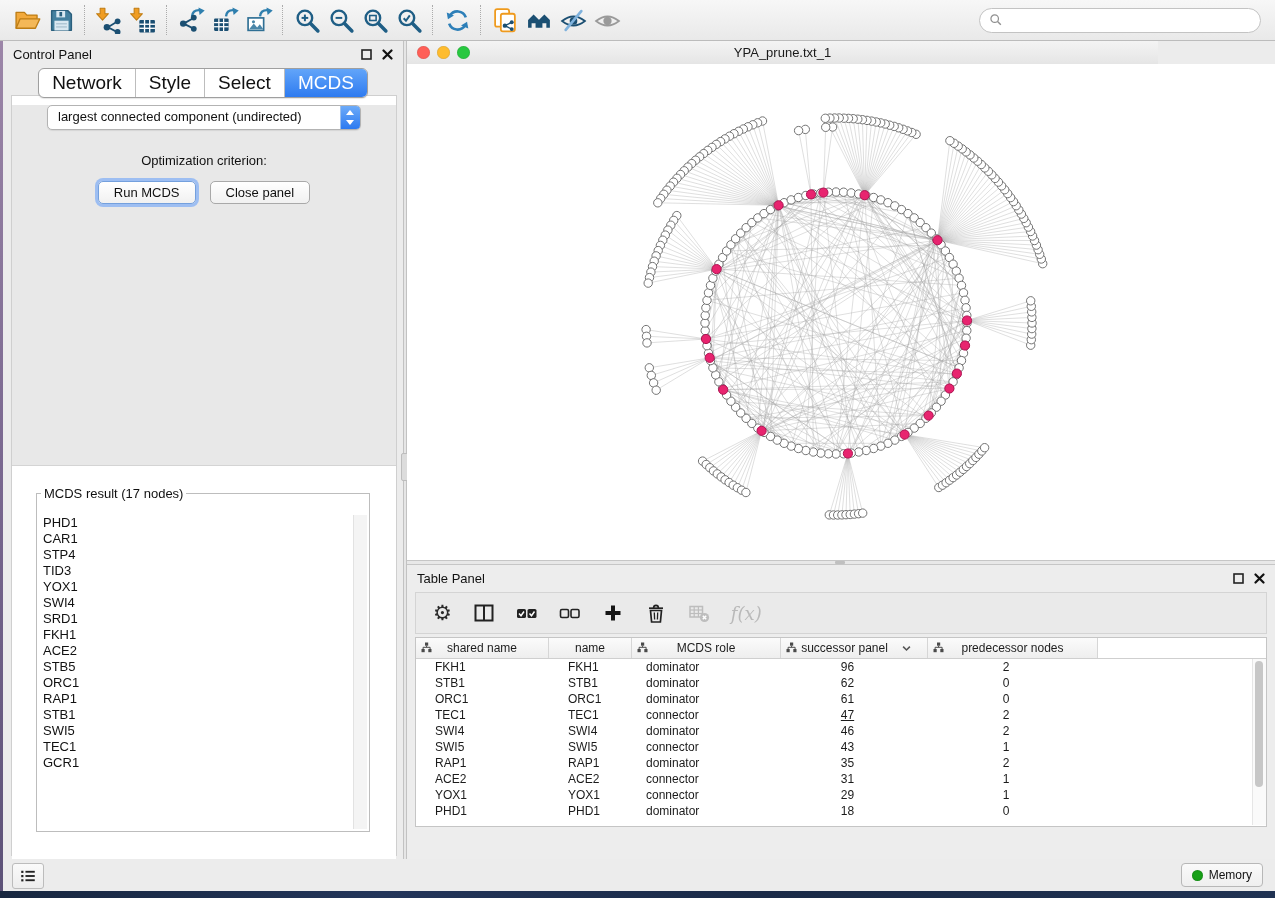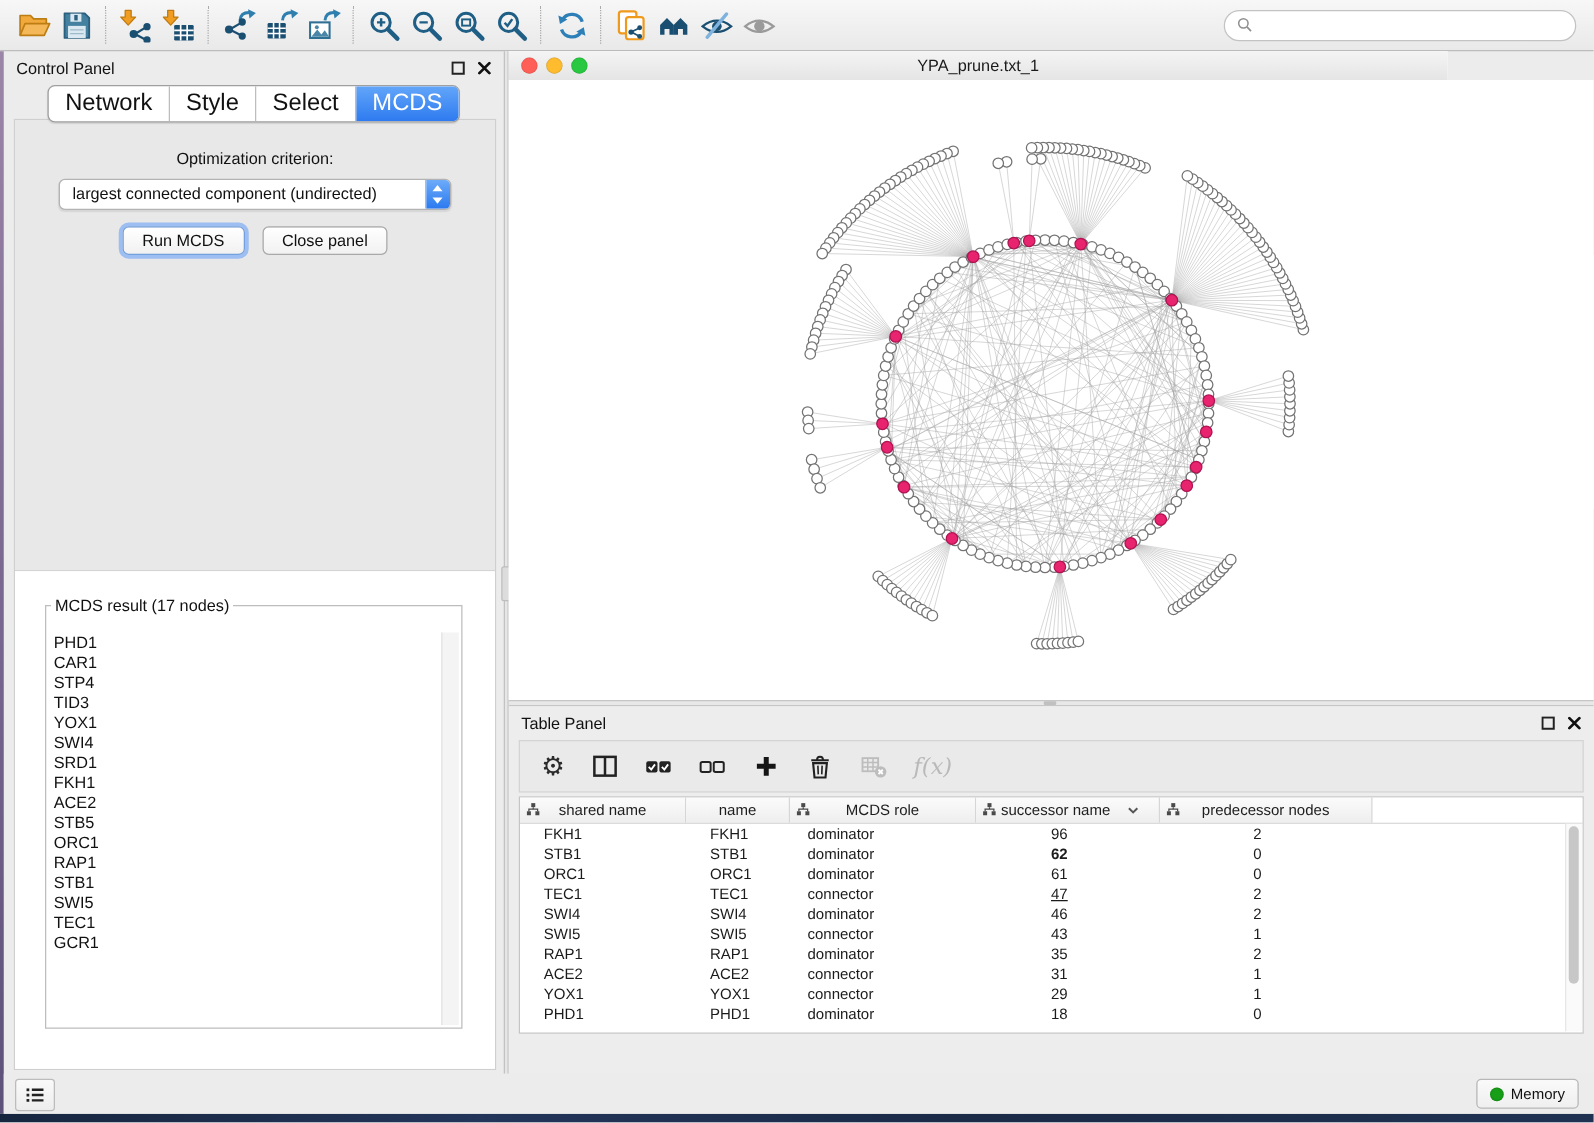--- a/index.html
+++ b/index.html
@@ -299,28 +299,28 @@
   <div id="cp-tabs-row">
     <span class="seg" id="cp-tabs">
         <span class="seg-tab">Network</span>
         <span class="seg-tab">Style</span>
         <span class="seg-tab">Select</span>
         <span class="seg-tab sel">MCDS</span>
       </span>
   </div>
   <div id="cp-body">
     <div id="cp-gray">
-      <div id="opt-label">Optimization criterion:</div>
       <div id="dropdown">
         <span class="dd-text">largest connected component (undirected)</span>
         <span class="dd-step">
             <span class="dd-up"></span>
             <span class="dd-down"></span>
           </span>
       </div>
+      <div id="opt-label">Optimization criterion:</div>
       <div id="cp-buttons">
         <button class="btn focus">Run MCDS</button>
         <button class="btn">Close panel</button>
       </div>
     </div>
     <div id="cp-white">
       <fieldset id="mcds-box">
         <legend>MCDS result (17 nodes)</legend>
         <div id="mcds-list">
             <div class="mcds-item">PHD1</div>
@@ -1112,21 +1112,21 @@
         </div>
         <div class="hcell" style="width: 147px;">
   <svg class="hicon" viewBox="0 0 11 11" width="11" height="11">
     <g fill="#4a4a4a">
               <rect x="4" y="0.5" width="3.2" height="3.2"></rect>
               <rect x="0.5" y="7" width="3.2" height="3.2"></rect>
               <rect x="7.3" y="7" width="3.2" height="3.2"></rect>
             </g>
     <path d="M5.6 3.7 V5.3 M2.1 7 V5.3 H9.1 V7" stroke="#4a4a4a" fill="none" stroke-width="1"></path>
   </svg>
-<span class="hlabel">successor name</span>
+<span class="hlabel">successor panel</span>
   <svg viewBox="0 0 8 6" width="9" height="7" style="margin-left:10px">
     <path d="M1 1.3 l3 3 3-3" stroke="#555" fill="none" stroke-width="1.4"></path>
   </svg>
 </div>
         <div class="hcell" style="width: 170px;">
   <svg class="hicon" viewBox="0 0 11 11" width="11" height="11">
     <g fill="#4a4a4a">
               <rect x="4" y="0.5" width="3.2" height="3.2"></rect>
               <rect x="0.5" y="7" width="3.2" height="3.2"></rect>
               <rect x="7.3" y="7" width="3.2" height="3.2"></rect>
@@ -1142,21 +1142,21 @@
           <div class="tcell c-left" style="width: 133px;">FKH1</div>
           <div class="tcell c-left" style="width: 83px;">FKH1</div>
           <div class="tcell c-left" style="padding-left: 14px; width: 149px;">dominator</div>
           <div class="tcell c-num" style="width: 147px;">96</div>
           <div class="tcell c-num" style="width: 170px;">2</div>
         </div>
         <div class="trow">
           <div class="tcell c-left" style="width: 133px;">STB1</div>
           <div class="tcell c-left" style="width: 83px;">STB1</div>
           <div class="tcell c-left" style="padding-left: 14px; width: 149px;">dominator</div>
-          <div class="tcell c-num" style="width: 147px; font-weight: bold;">62</div>
+          <div class="tcell c-num" style="width: 147px;">62</div>
           <div class="tcell c-num" style="width: 170px;">0</div>
         </div>
         <div class="trow">
           <div class="tcell c-left" style="width: 133px;">ORC1</div>
           <div class="tcell c-left" style="width: 83px;">ORC1</div>
           <div class="tcell c-left" style="padding-left: 14px; width: 149px;">dominator</div>
           <div class="tcell c-num" style="width: 147px;">61</div>
           <div class="tcell c-num" style="width: 170px;">0</div>
         </div>
         <div class="trow">

